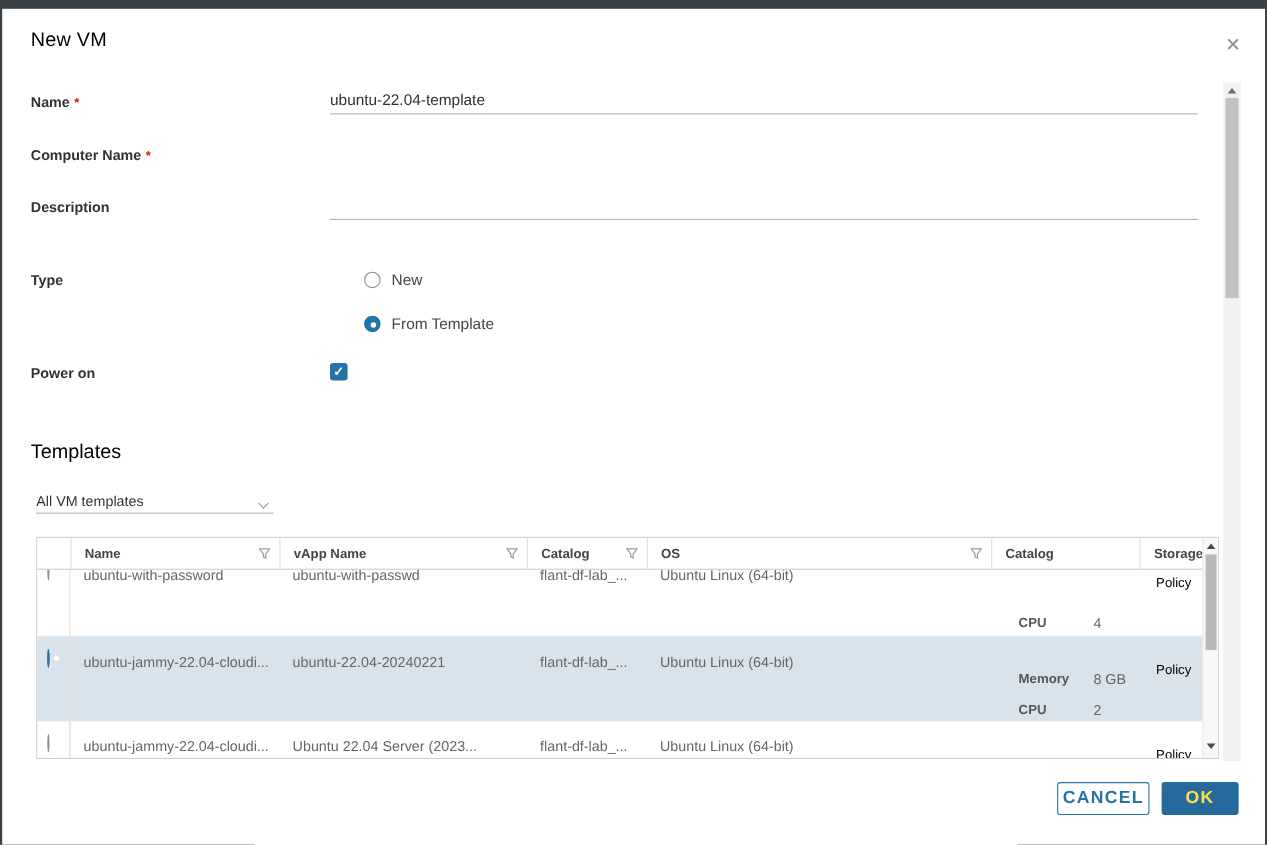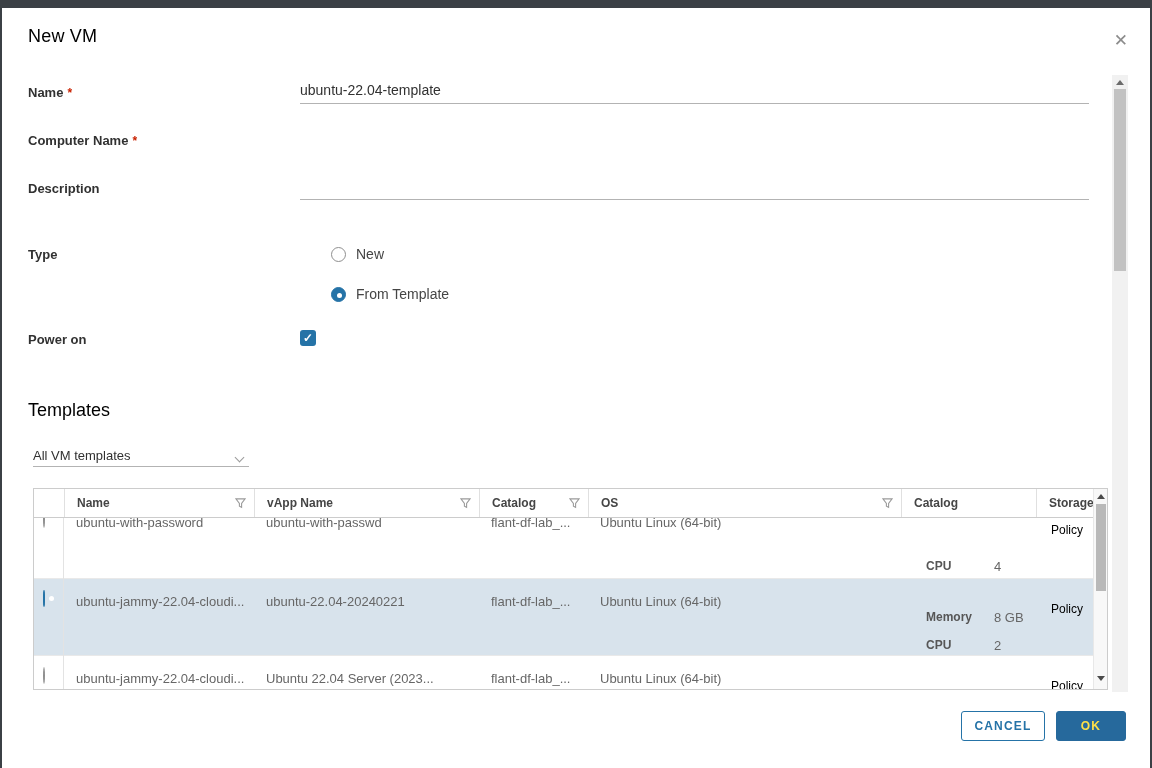--- a/index.html
+++ b/index.html
@@ -110,21 +110,21 @@
   }
   .outer-scroll .oarrow {
     position:absolute; top:5px; left:4px; width:0; height:0;
     border-left:4px solid transparent; border-right:4px solid transparent;
     border-bottom:5px solid #6b6b6b;
   }
   .outer-scroll .othumb { position:absolute; left:2px; top:14px; width:12px; height:182px; background:#c2c2c2; }
   
   .btn {
     position:absolute; bottom:27px; height:30px; border-radius:3px;
-    font-family:"Liberation Sans", sans-serif; font-size:12px; font-weight:600;
+    font-family:"Liberation Sans", sans-serif; font-size:16px; font-weight:600;
     letter-spacing:1.2px; cursor:pointer; text-align:center; line-height:28px;
   }
   .btn-cancel {
     right:105px; width:84px; background:#fff;
     border:1px solid var(--accent,#2573a7); color:var(--accent,#2573a7);
   }
   .btn-ok {
     right:24px; width:70px; background:var(--primaryBtn,#26699c);
     border:1px solid var(--primaryBtn,#26699c); color:#fde047;
   }

